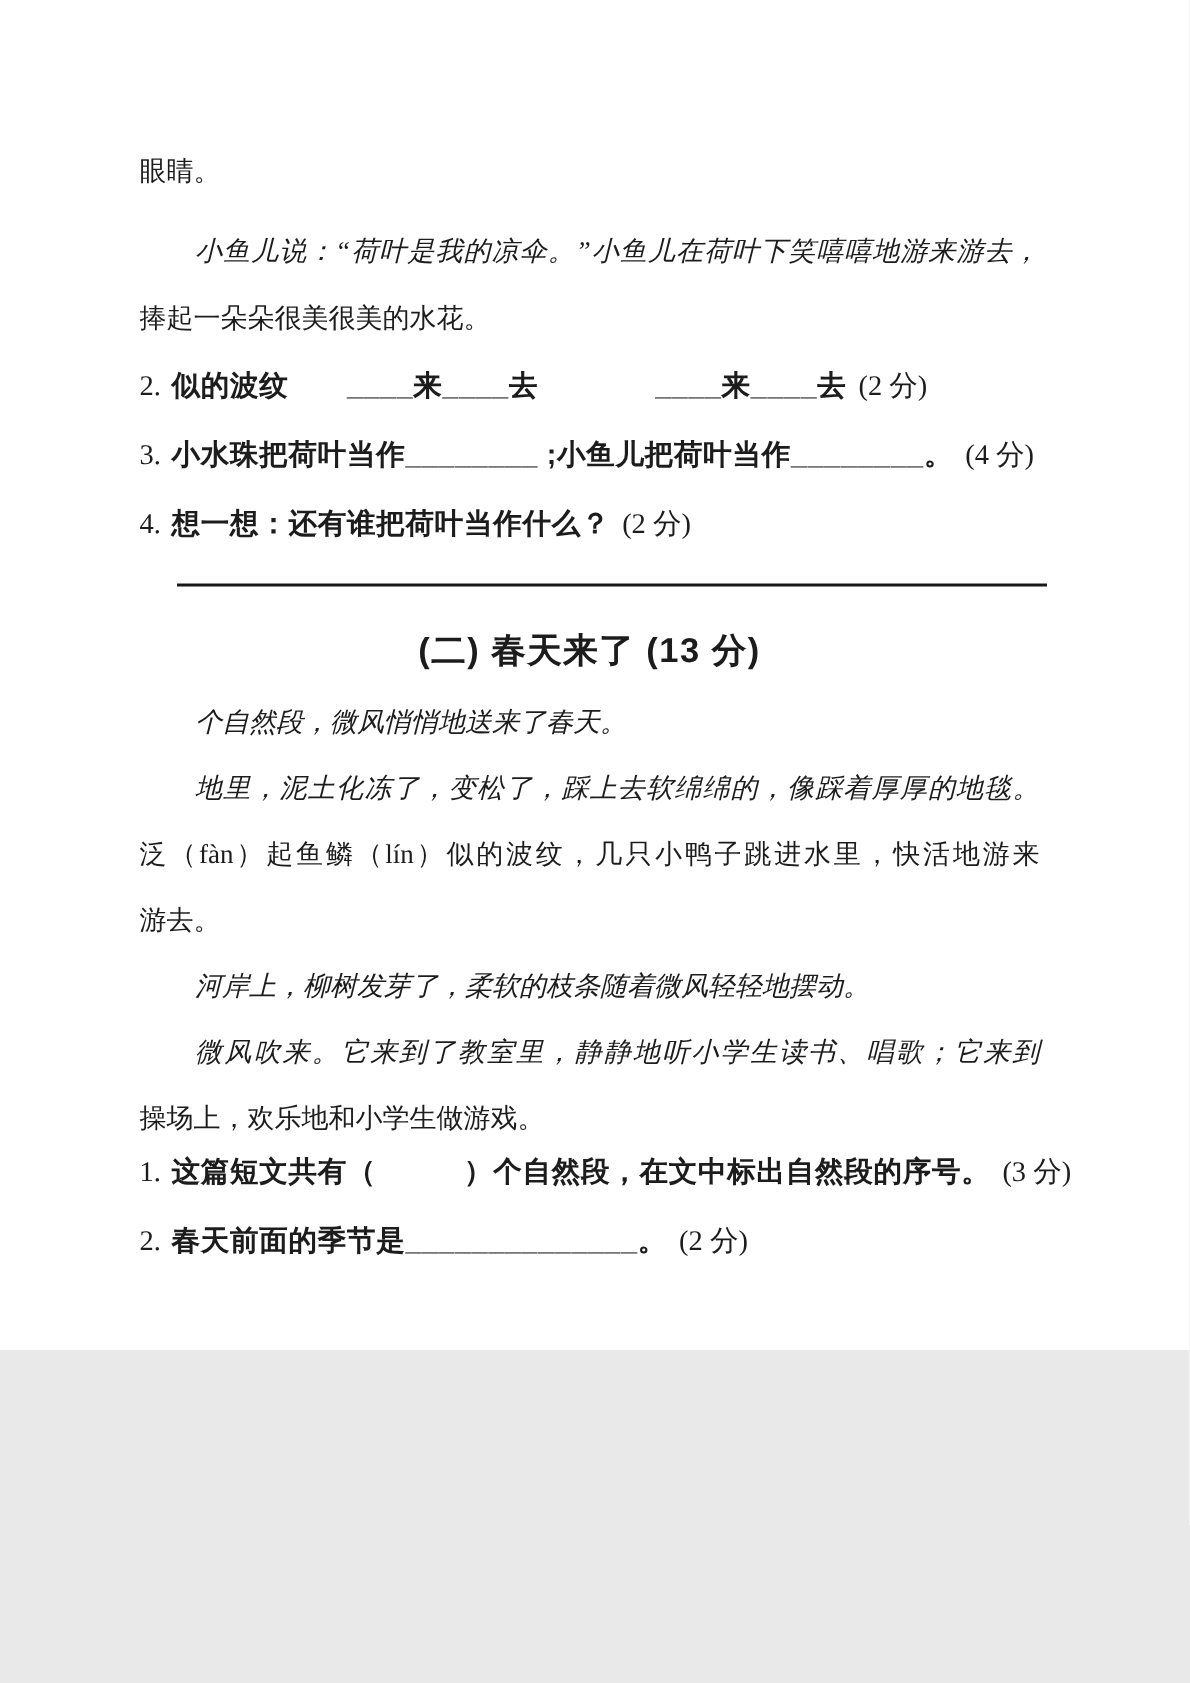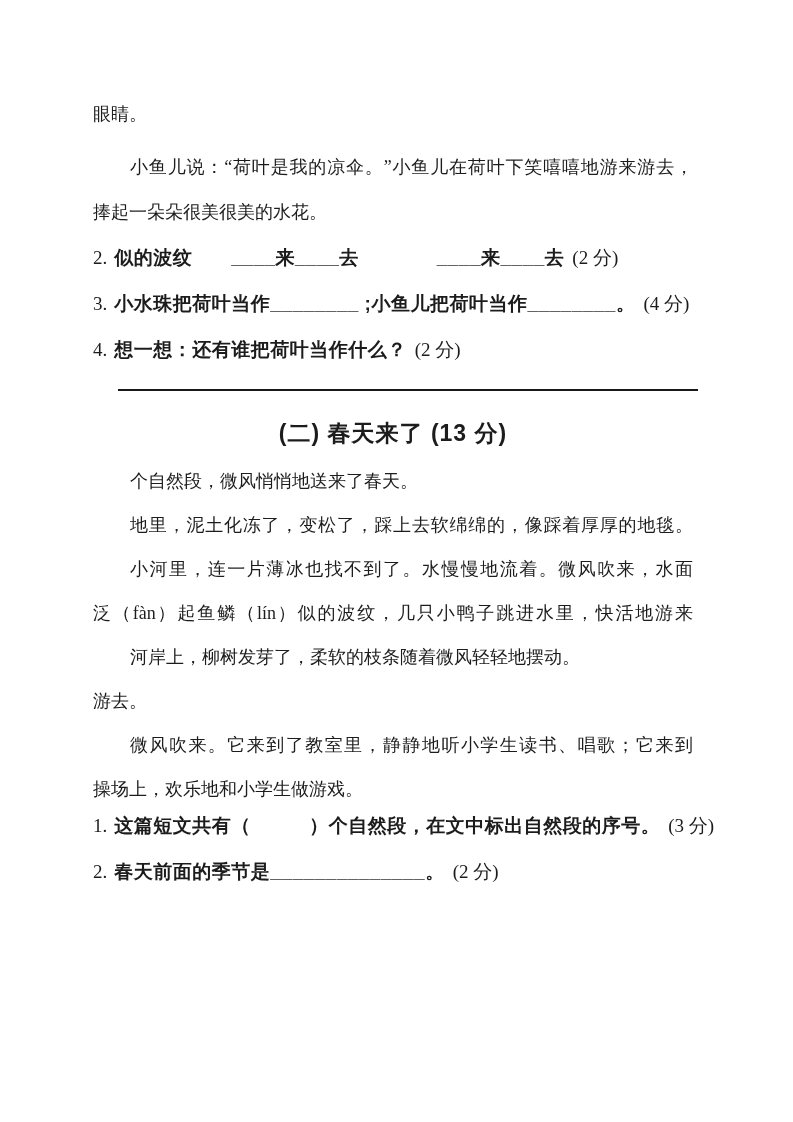--- a/index.html
+++ b/index.html
@@ -1,27 +1,27 @@
 <!DOCTYPE html>
 <html><head>
 <meta charset="utf-8">
 <style>
   html,body{margin:0;padding:0;background:#e9e9e9;}
   .sheet{
-    position:relative;width:793px;height:1122px;margin:0 auto;
+    position:relative;width:793px;height:900px;margin:0 auto;
     background:#ffffff;color:#1c1c1c;
     font-family:"Liberation Serif","DejaVu Serif",serif;
     overflow:hidden;
   }
   .content{position:absolute;left:93px;top:92px;width:600px;}
 
   
   .line{font-size:18px;line-height:45px;white-space:nowrap;}
   .s2-passage .line{line-height:44px;}
-  .line.ind{padding-left:37px;}
+  .line.ind{padding-left:37px;font-style:italic;}
   .line.fill{white-space:normal;text-align:justify;text-align-last:justify;}
   .carryover{margin-bottom:8px;}
 
   
   .q{line-height:45px;white-space:nowrap;}
   .q-num{font-size:19px;padding-right:7px;}
   .q-text{
     font-family:"Liberation Sans","DejaVu Sans",sans-serif;
     font-weight:700;font-size:19px;letter-spacing:.5px;
   }
@@ -62,24 +62,23 @@
       </div>
     </div>
 
     <hr class="divider">
 
     <div class="sec-title">(二) 春天来了 (13 分)</div>
 
     <div class="s2-passage">
       <div class="line ind">个自然段，微风悄悄地送来了春天。</div>
       <div class="line ind fill">地里，泥土化冻了，变松了，踩上去软绵绵的，像踩着厚厚的地毯。</div>
-      <div class="line ind fill">小河里，连一片薄冰也找不到了。水慢慢地流着。微风吹来，水面</div>
       <div class="line fill">泛（fàn）起鱼鳞（lín）似的波纹，几只小鸭子跳进水里，快活地游来</div>
+      <div class="line">游去。</div>
       <div class="line ind">河岸上，柳树发芽了，柔软的枝条随着微风轻轻地摆动。</div>
-      <div class="line">游去。</div>
       <div class="line ind fill">微风吹来。它来到了教室里，静静地听小学生读书、唱歌；它来到</div>
       <div class="line">操场上，欢乐地和小学生做游戏。</div>
     </div>
 
     <div class="s2-questions">
       <div class="q">
         <span class="q-num">1.</span><span class="q-text">这篇短文共有（　　　）个自然段，在文中标出自然段的序号。</span><span class="q-score">(3 分)</span>
       </div>
       <div class="q">
         <span class="q-num">2.</span><span class="q-text">春天前面的季节是______________。</span><span class="q-score">(2 分)</span>

